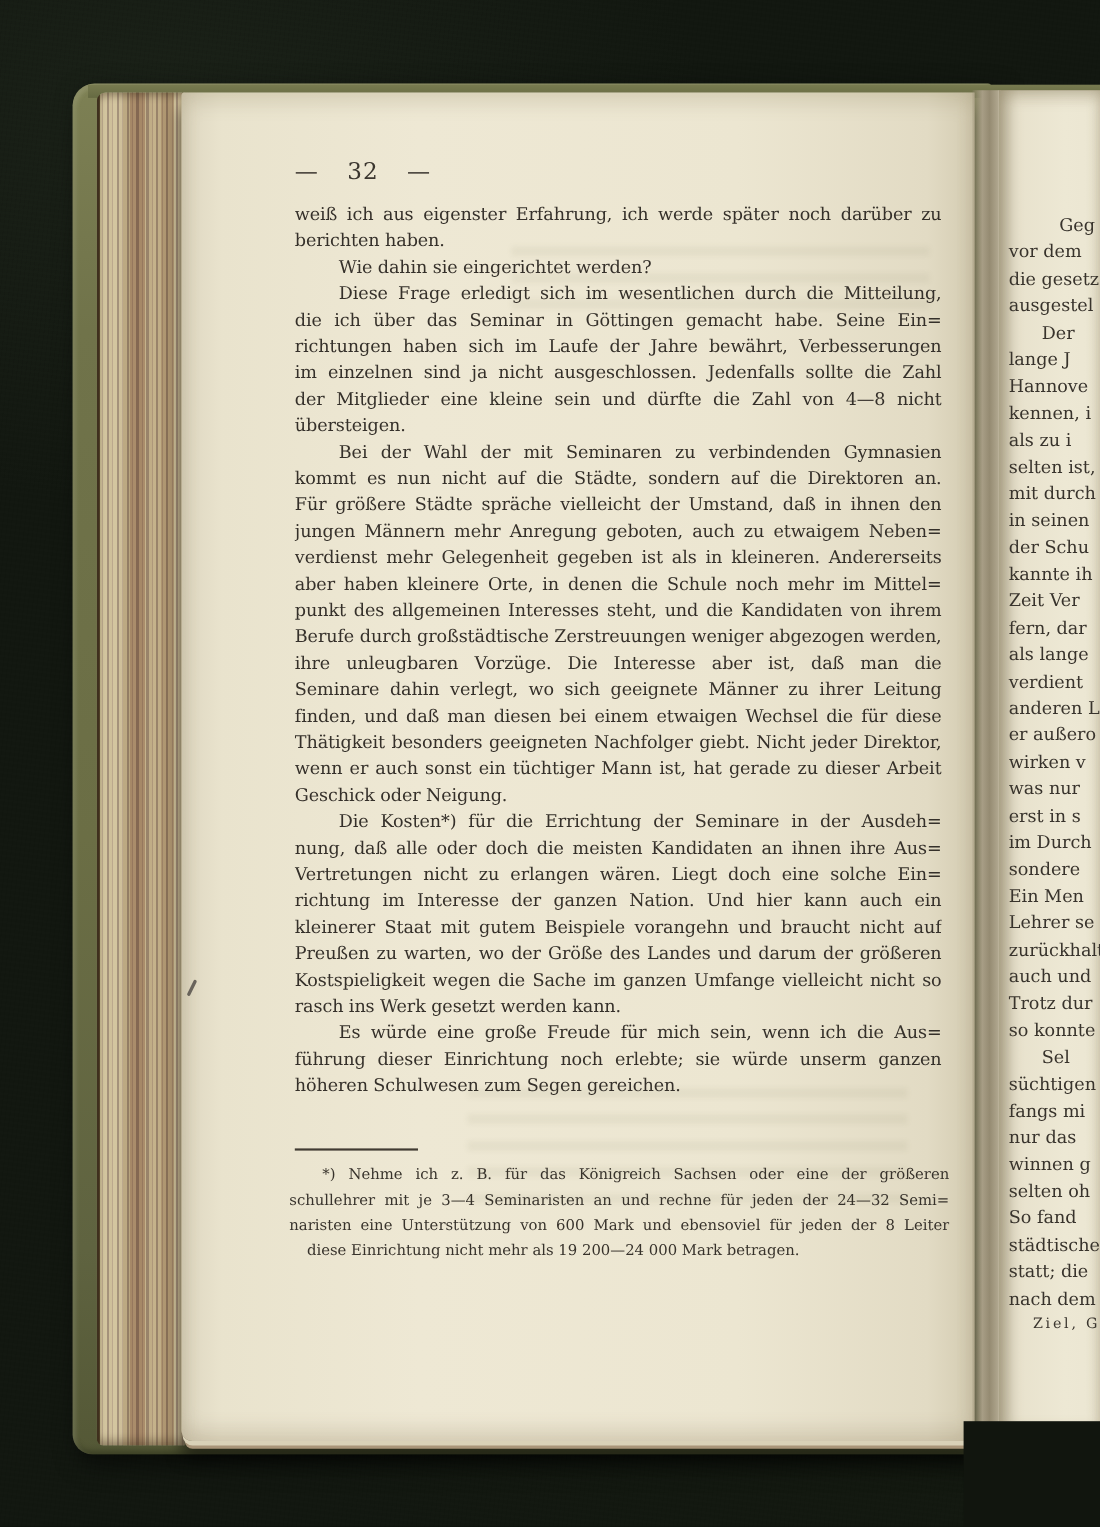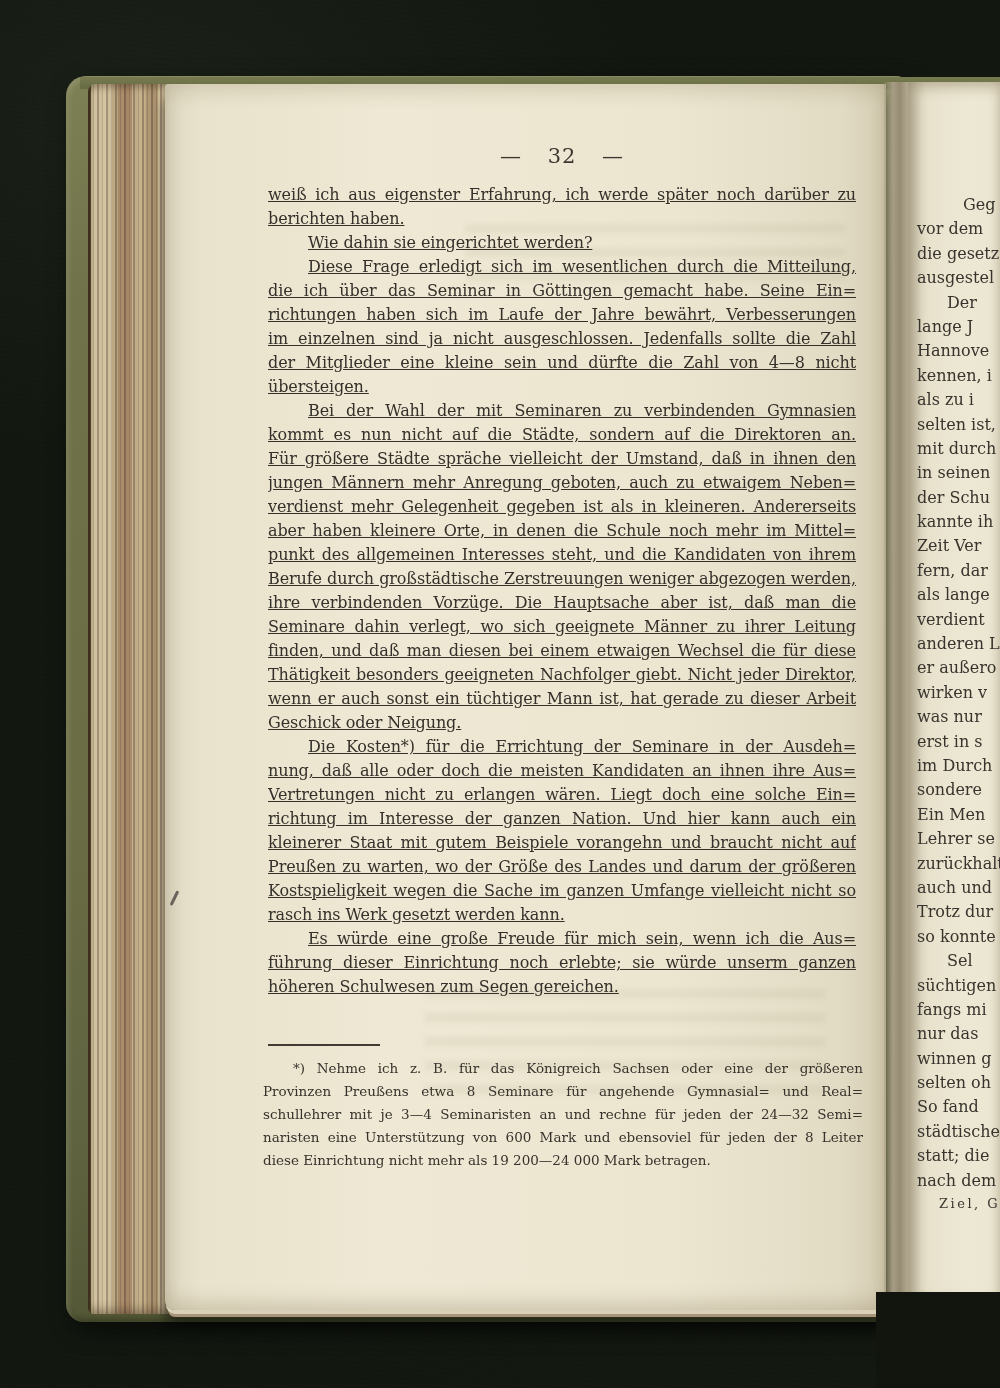--- a/index.html
+++ b/index.html
@@ -30,30 +30,30 @@
     background:linear-gradient(90deg,#ddd6c0 0,#e9e3cd 36px,#eee8d4 30%,#ece6d1 70%,#e2dbc4 94%,#d3cbb1 100%);
     border-radius:3px 0 0 10px;
     box-shadow:inset 0 10px 16px rgba(130,115,80,.18), inset 0 -10px 16px rgba(130,115,80,.22),
       0 5px 0 -1px #d9d1b7, 0 10px 0 -3px #a99579, 0 16px 14px rgba(0,0,0,.5);}
   .gutter{position:absolute;left:884px;top:82px;width:26px;height:1226px;
     background:linear-gradient(90deg, rgba(140,130,105,.25), #a79d85 35%, #958b72 60%, #b9b098 100%);}
   .page-right{position:absolute;left:908px;top:82px;width:92px;height:1225px;overflow:hidden;
     background:linear-gradient(90deg,#d8d1ba 0,#e8e2cd 18px,#ede8d4 60px,#ebe6d2 100%);
     box-shadow:inset 8px 0 14px rgba(110,98,70,.35), inset 0 8px 12px rgba(130,115,80,.2), inset 0 -8px 12px rgba(130,115,80,.25);}
   .pg-head{position:absolute;left:103px;top:60px;width:588px;height:30px;
-    text-align:center;font-size:21px;letter-spacing:1px;word-spacing:18px;color:#3b362f;}
+    font-size:21px;letter-spacing:1px;word-spacing:18px;color:#3b362f;}
   .body-block{position:absolute;left:103px;top:99px;width:588px;color:#35302a;
-    font-size:16px;letter-spacing:-0.1px;text-decoration:underline;}
+    font-size:16px;letter-spacing:-0.1px;}
   .ln{height:24px;line-height:24px;text-align:justify;text-align-last:justify;white-space:normal;overflow:hidden;}
   .ln.end{text-align-last:left;}
   .ln.ind{padding-left:40px;}
   .fn-rule{position:absolute;left:103px;top:960px;width:112px;height:2px;background:#413b32;}
   .fn-block{position:absolute;left:98px;top:973px;width:600px;color:#37322b;font-size:13.5px;}
   .fn{height:23px;line-height:23px;text-align:justify;text-align-last:justify;overflow:hidden;}
-  .fn.end{text-align-last:left;}
+  .fn.end{text-align-last:left;margin-left:16px;}
   .fn.ind{padding-left:30px;}
   .r-block{position:absolute;left:9px;top:111px;width:110px;color:#38332c;font-size:16px;}
   .rln{height:24.4px;line-height:24.4px;white-space:nowrap;}
   .rln.rind{padding-left:30px;}
   .rln.rind-big{padding-left:46px;}
   .r-sig{margin-top:3px;font-size:13px;letter-spacing:2.5px;padding-left:22px;white-space:nowrap;color:#3a352e;}
   .ghost{position:absolute;pointer-events:none;filter:blur(2.5px);opacity:.5;
     background:repeating-linear-gradient(180deg, rgba(110,110,75,.14) 0 9px, transparent 9px 24px);}
   .stray{position:absolute;left:8px;top:806px;width:2.5px;height:16px;background:#55504a;opacity:.85;transform:rotate(26deg);border-radius:2px;}
   .shade-br{position:absolute;left:876px;top:1292px;width:124px;height:96px;background:#11150e;}
@@ -85,21 +85,21 @@
       <div class="ln">der Mitglieder eine kleine sein und dürfte die Zahl von 4—8 nicht</div>
       <div class="ln end">übersteigen.</div>
       <div class="ln ind">Bei der Wahl der mit Seminaren zu verbindenden Gymnasien</div>
       <div class="ln">kommt es nun nicht auf die Städte, sondern auf die Direktoren an.</div>
       <div class="ln">Für größere Städte spräche vielleicht der Umstand, daß in ihnen den</div>
       <div class="ln">jungen Männern mehr Anregung geboten, auch zu etwaigem Neben=</div>
       <div class="ln">verdienst mehr Gelegenheit gegeben ist als in kleineren.  Andererseits</div>
       <div class="ln">aber haben kleinere Orte, in denen die Schule noch mehr im Mittel=</div>
       <div class="ln">punkt des allgemeinen Interesses steht, und die Kandidaten von ihrem</div>
       <div class="ln">Berufe durch großstädtische Zerstreuungen weniger abgezogen werden,</div>
-      <div class="ln">ihre verbindenden Vorzüge.  Die Hauptsache aber ist, daß man die</div>
+      <div class="ln">ihre unleugbaren Vorzüge.  Die Interesse aber ist, daß man die</div>
       <div class="ln">Seminare dahin verlegt, wo sich geeignete Männer zu ihrer Leitung</div>
       <div class="ln">finden, und daß man diesen bei einem etwaigen Wechsel die für diese</div>
       <div class="ln">Thätigkeit besonders geeigneten Nachfolger giebt.  Nicht jeder Direktor,</div>
       <div class="ln">wenn er auch sonst ein tüchtiger Mann ist, hat gerade zu dieser Arbeit</div>
       <div class="ln end">Geschick oder Neigung.</div>
       <div class="ln ind">Die Kosten*) für die Errichtung der Seminare in der Ausdeh=</div>
       <div class="ln">nung, daß alle oder doch die meisten Kandidaten an ihnen ihre Aus=</div>
       <div class="ln">Vertretungen nicht zu erlangen wären.  Liegt doch eine solche Ein=</div>
       <div class="ln">richtung im Interesse der ganzen Nation.  Und hier kann auch ein</div>
       <div class="ln">kleinerer Staat mit gutem Beispiele vorangehn und braucht nicht auf</div>
@@ -108,21 +108,20 @@
       <div class="ln end">rasch ins Werk gesetzt werden kann.</div>
       <div class="ln ind">Es würde eine große Freude für mich sein, wenn ich die Aus=</div>
       <div class="ln">führung dieser Einrichtung noch erlebte; sie würde unserm ganzen</div>
       <div class="ln end">höheren Schulwesen zum Segen gereichen.</div>
     </div>
 
     <div class="fn-rule"></div>
 
     <div class="fn-block">
       <div class="fn ind">*) Nehme ich z. B. für das Königreich Sachsen oder eine der größeren</div>
-      <div class="fn">Provinzen Preußens etwa 8 Seminare für angehende Gymnasial= und Real=</div>
       <div class="fn">schullehrer mit je 3—4 Seminaristen an und rechne für jeden der 24—32 Semi=</div>
       <div class="fn">naristen eine Unterstützung von 600 Mark und ebensoviel für jeden der 8 Leiter</div>
       <div class="fn end">diese Einrichtung nicht mehr als 19 200—24 000 Mark betragen.</div>
     </div>
   </div>
 
   <div class="gutter"></div>
 
   <div class="page-right">
     <div class="r-block">

